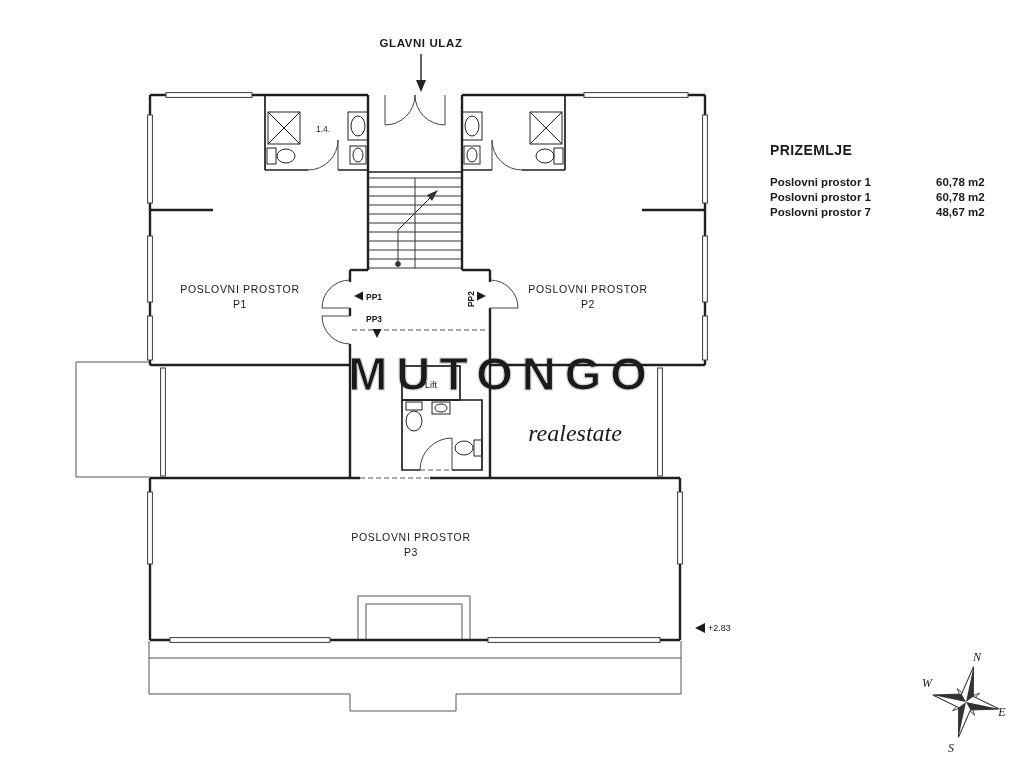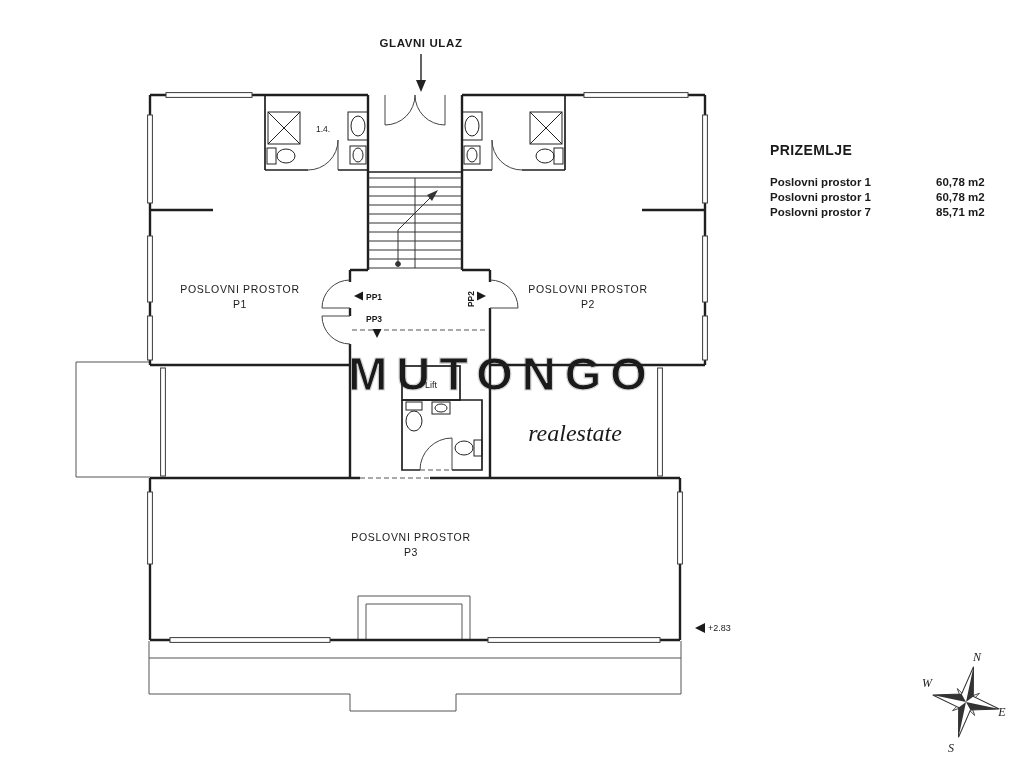--- a/index.html
+++ b/index.html
@@ -204,17 +204,17 @@
     <div class="legend-row">
       <span class="lab">Poslovni prostor 1</span>
       <span class="area">60,78 m2</span>
     </div>
     <div class="legend-row">
       <span class="lab">Poslovni prostor 1</span>
       <span class="area">60,78 m2</span>
     </div>
     <div class="legend-row">
       <span class="lab">Poslovni prostor 7</span>
-      <span class="area">85,71 m2</span>
+      <span class="area">48,67 m2</span>
     </div>
   </div>
 
 </div>
 
 </body></html>

